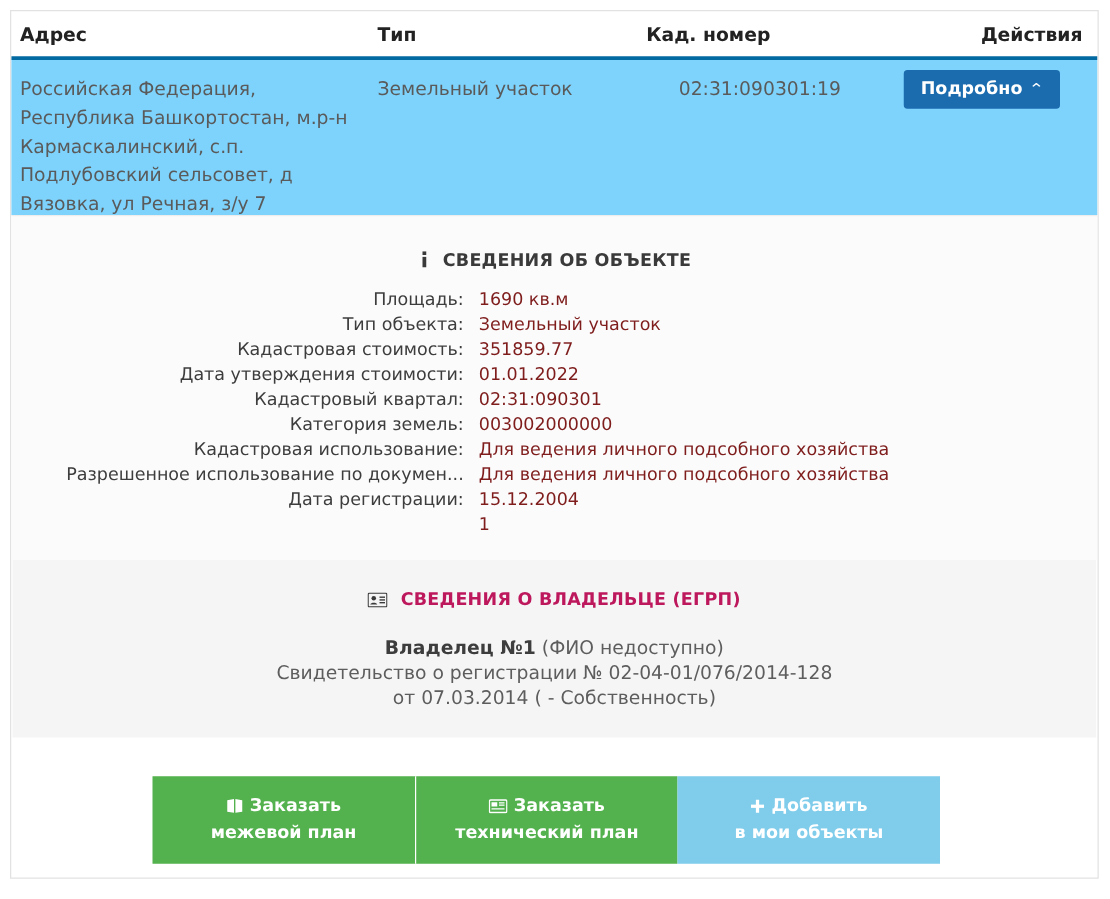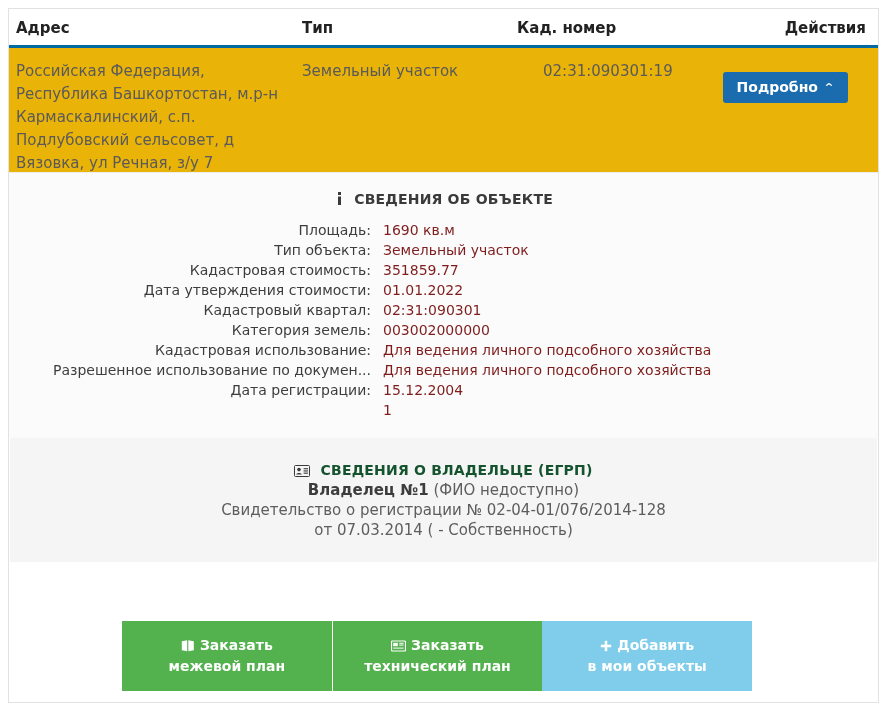--- a/index.html
+++ b/index.html
@@ -44,36 +44,36 @@
   }
   .th-address { left: 7px; }
   .th-type    { left: 293px; }
   .th-cad     { left: 508px; }
   .th-act     { right: 12px; }
 
   
   .row {
     position: relative;
     height: 124px;
-    background: #eab308;
+    background: #7dd3fc;
   }
   .cell {
     position: absolute;
     top: 12px;
     font-size: 15px;
     color: #5a5a5a;
     line-height: 23px;
   }
   .c-address { left: 7px; width: 270px; }
   .c-type    { left: 293px; width: 200px; }
   .c-cad     { left: 534px; width: 180px; }
 
   .btn-details {
     position: absolute;
-    top: 24px;
+    top: 8px;
     right: 30px;
     background: #1a6cae;
     color: #ffffff;
     font-size: 14px;
     font-weight: bold;
     padding: 8px 14px 9px 14px;
     border: none;
     border-radius: 3px;
     cursor: pointer;
     white-space: nowrap;
@@ -86,21 +86,21 @@
     font-size: 12px;
     font-weight: normal;
     transform: scaleX(1.25);
   }
 
   
   .object-block {
     position: relative;
     background: #fbfbfb;
     border-top: 1px solid #ededed;
-    padding-top: 18px;
+    padding-top: 28px;
     padding-bottom: 16px;
   }
   .block-title {
     text-align: center;
     font-size: 14px;
     font-weight: bold;
     color: #3a3a3a;
     letter-spacing: 0.2px;
     margin-bottom: 14px;
   }
@@ -139,22 +139,23 @@
   .owner-block {
     position: relative;
     background: #f5f5f6;
     margin: 0 1px;
     padding: 24px 0 22px 0;
     text-align: center;
   }
   .owner-title {
     font-size: 14px;
     font-weight: bold;
-    color: #14532d;
+    color: #be185d;
     letter-spacing: 0.2px;
+    margin-bottom: 18px;
   }
   .owner-title .ic {
     display: inline-block;
     margin-right: 5px;
     vertical-align: -2px;
   }
   .owner-line {
     font-size: 15px;
     color: #5d5d5d;
     line-height: 20px;

